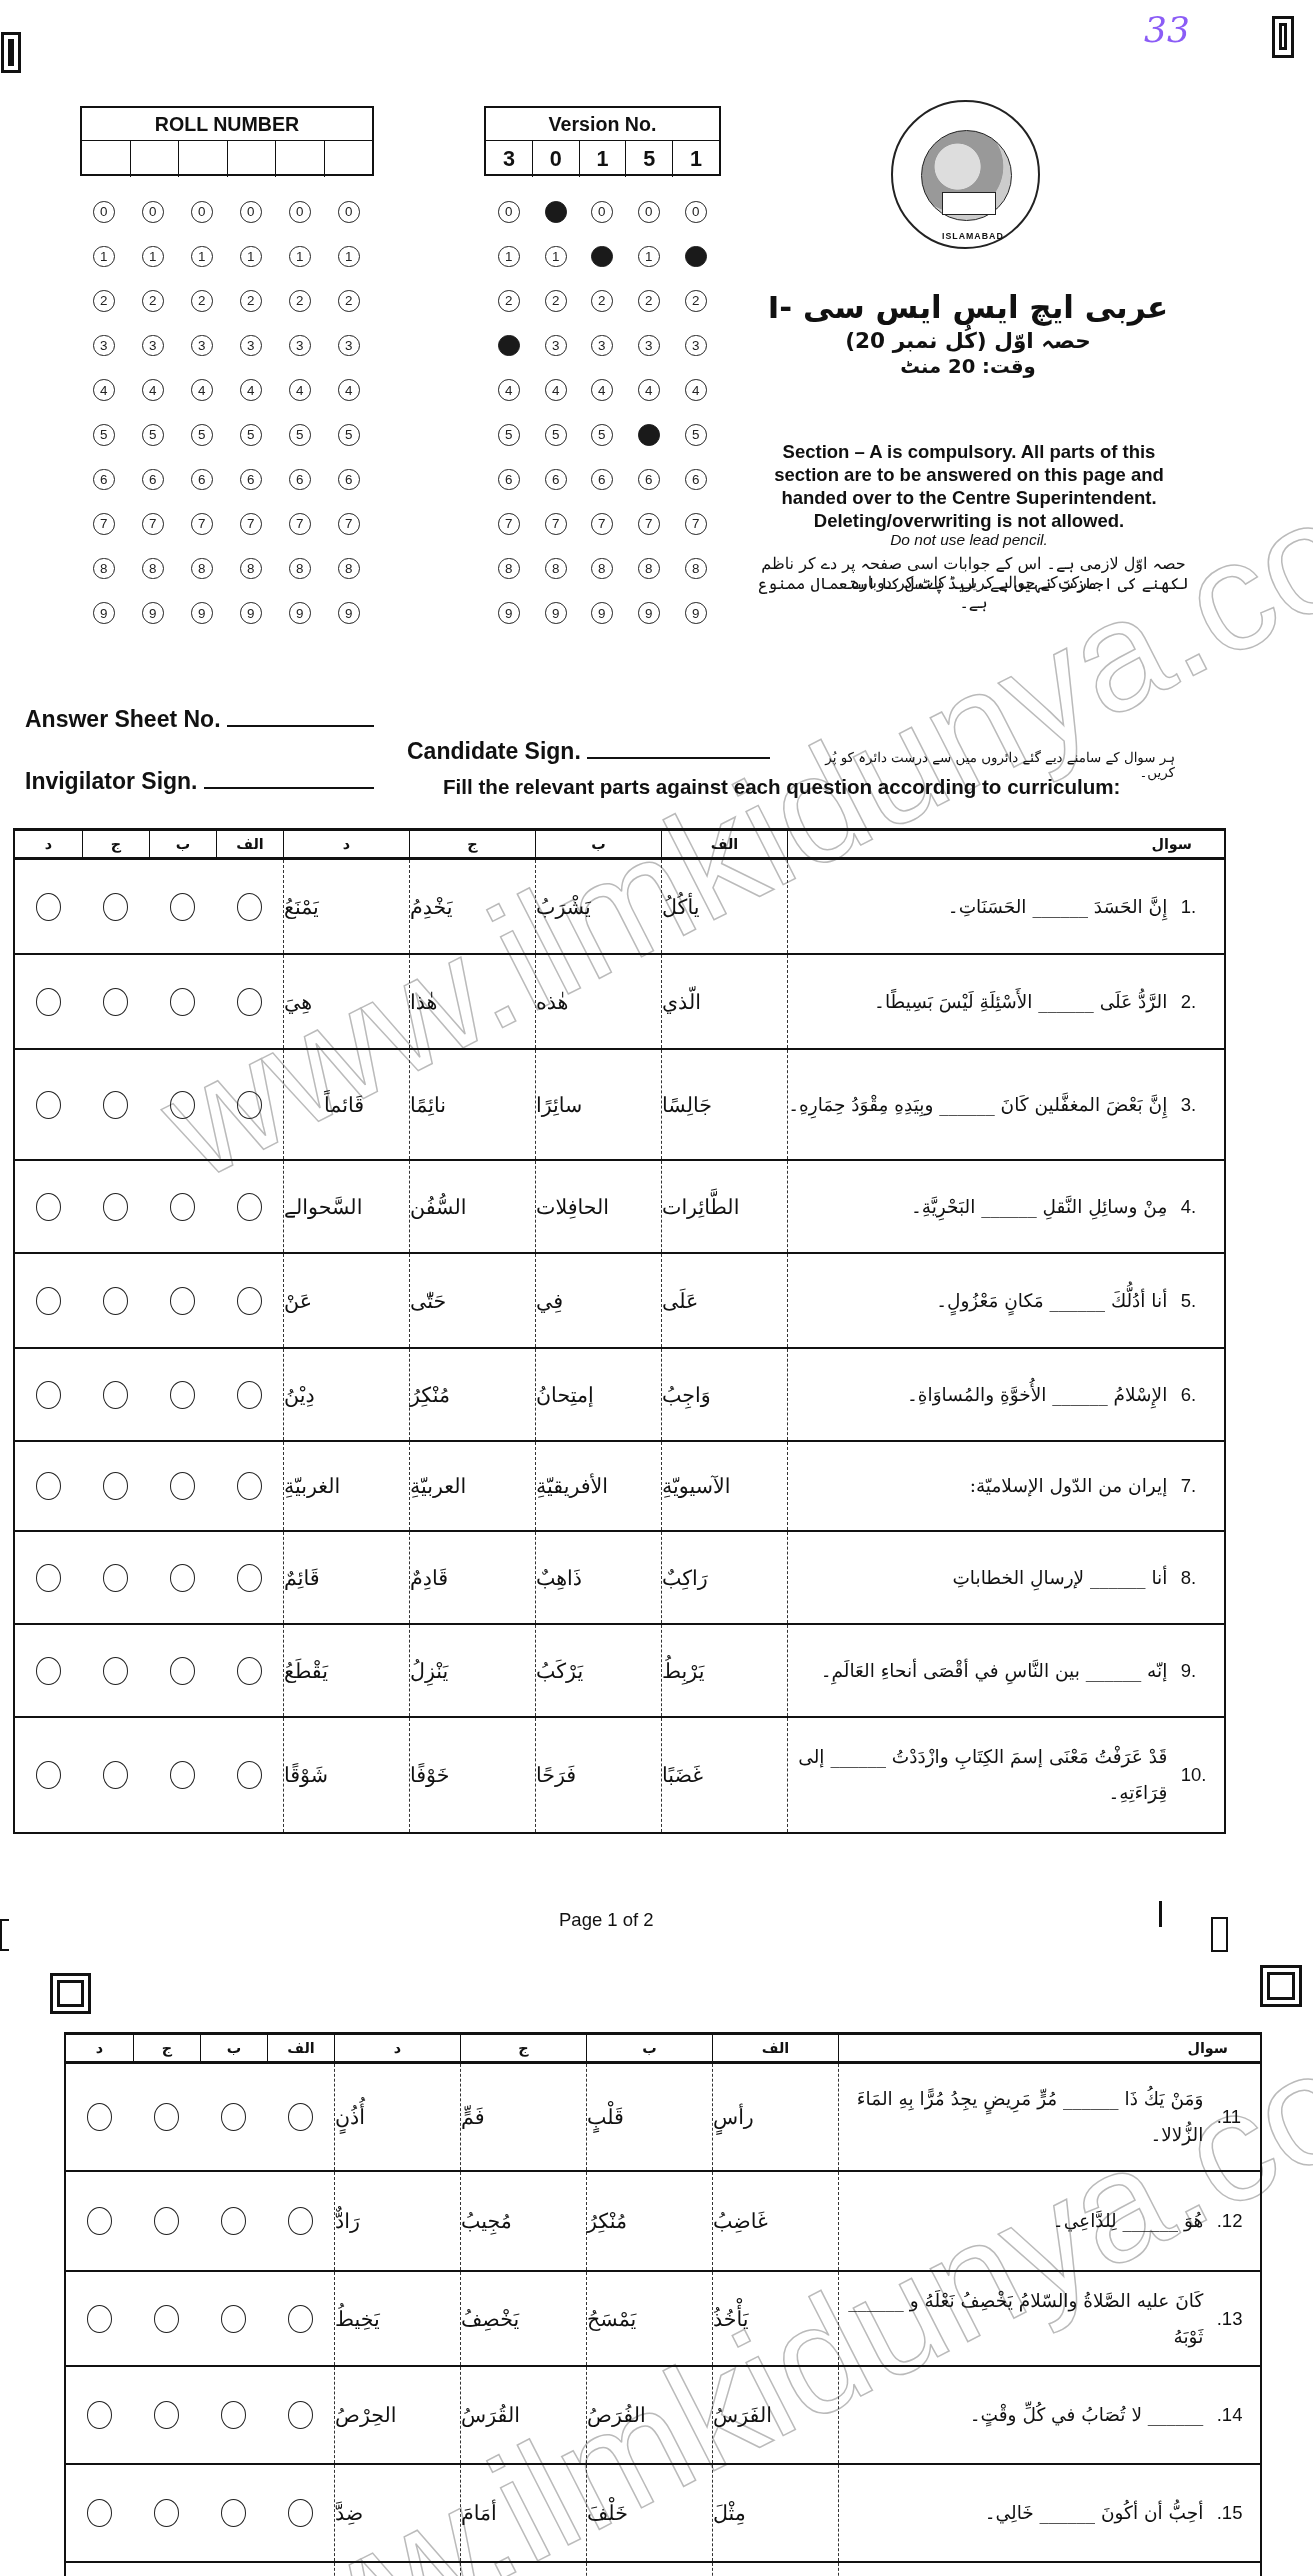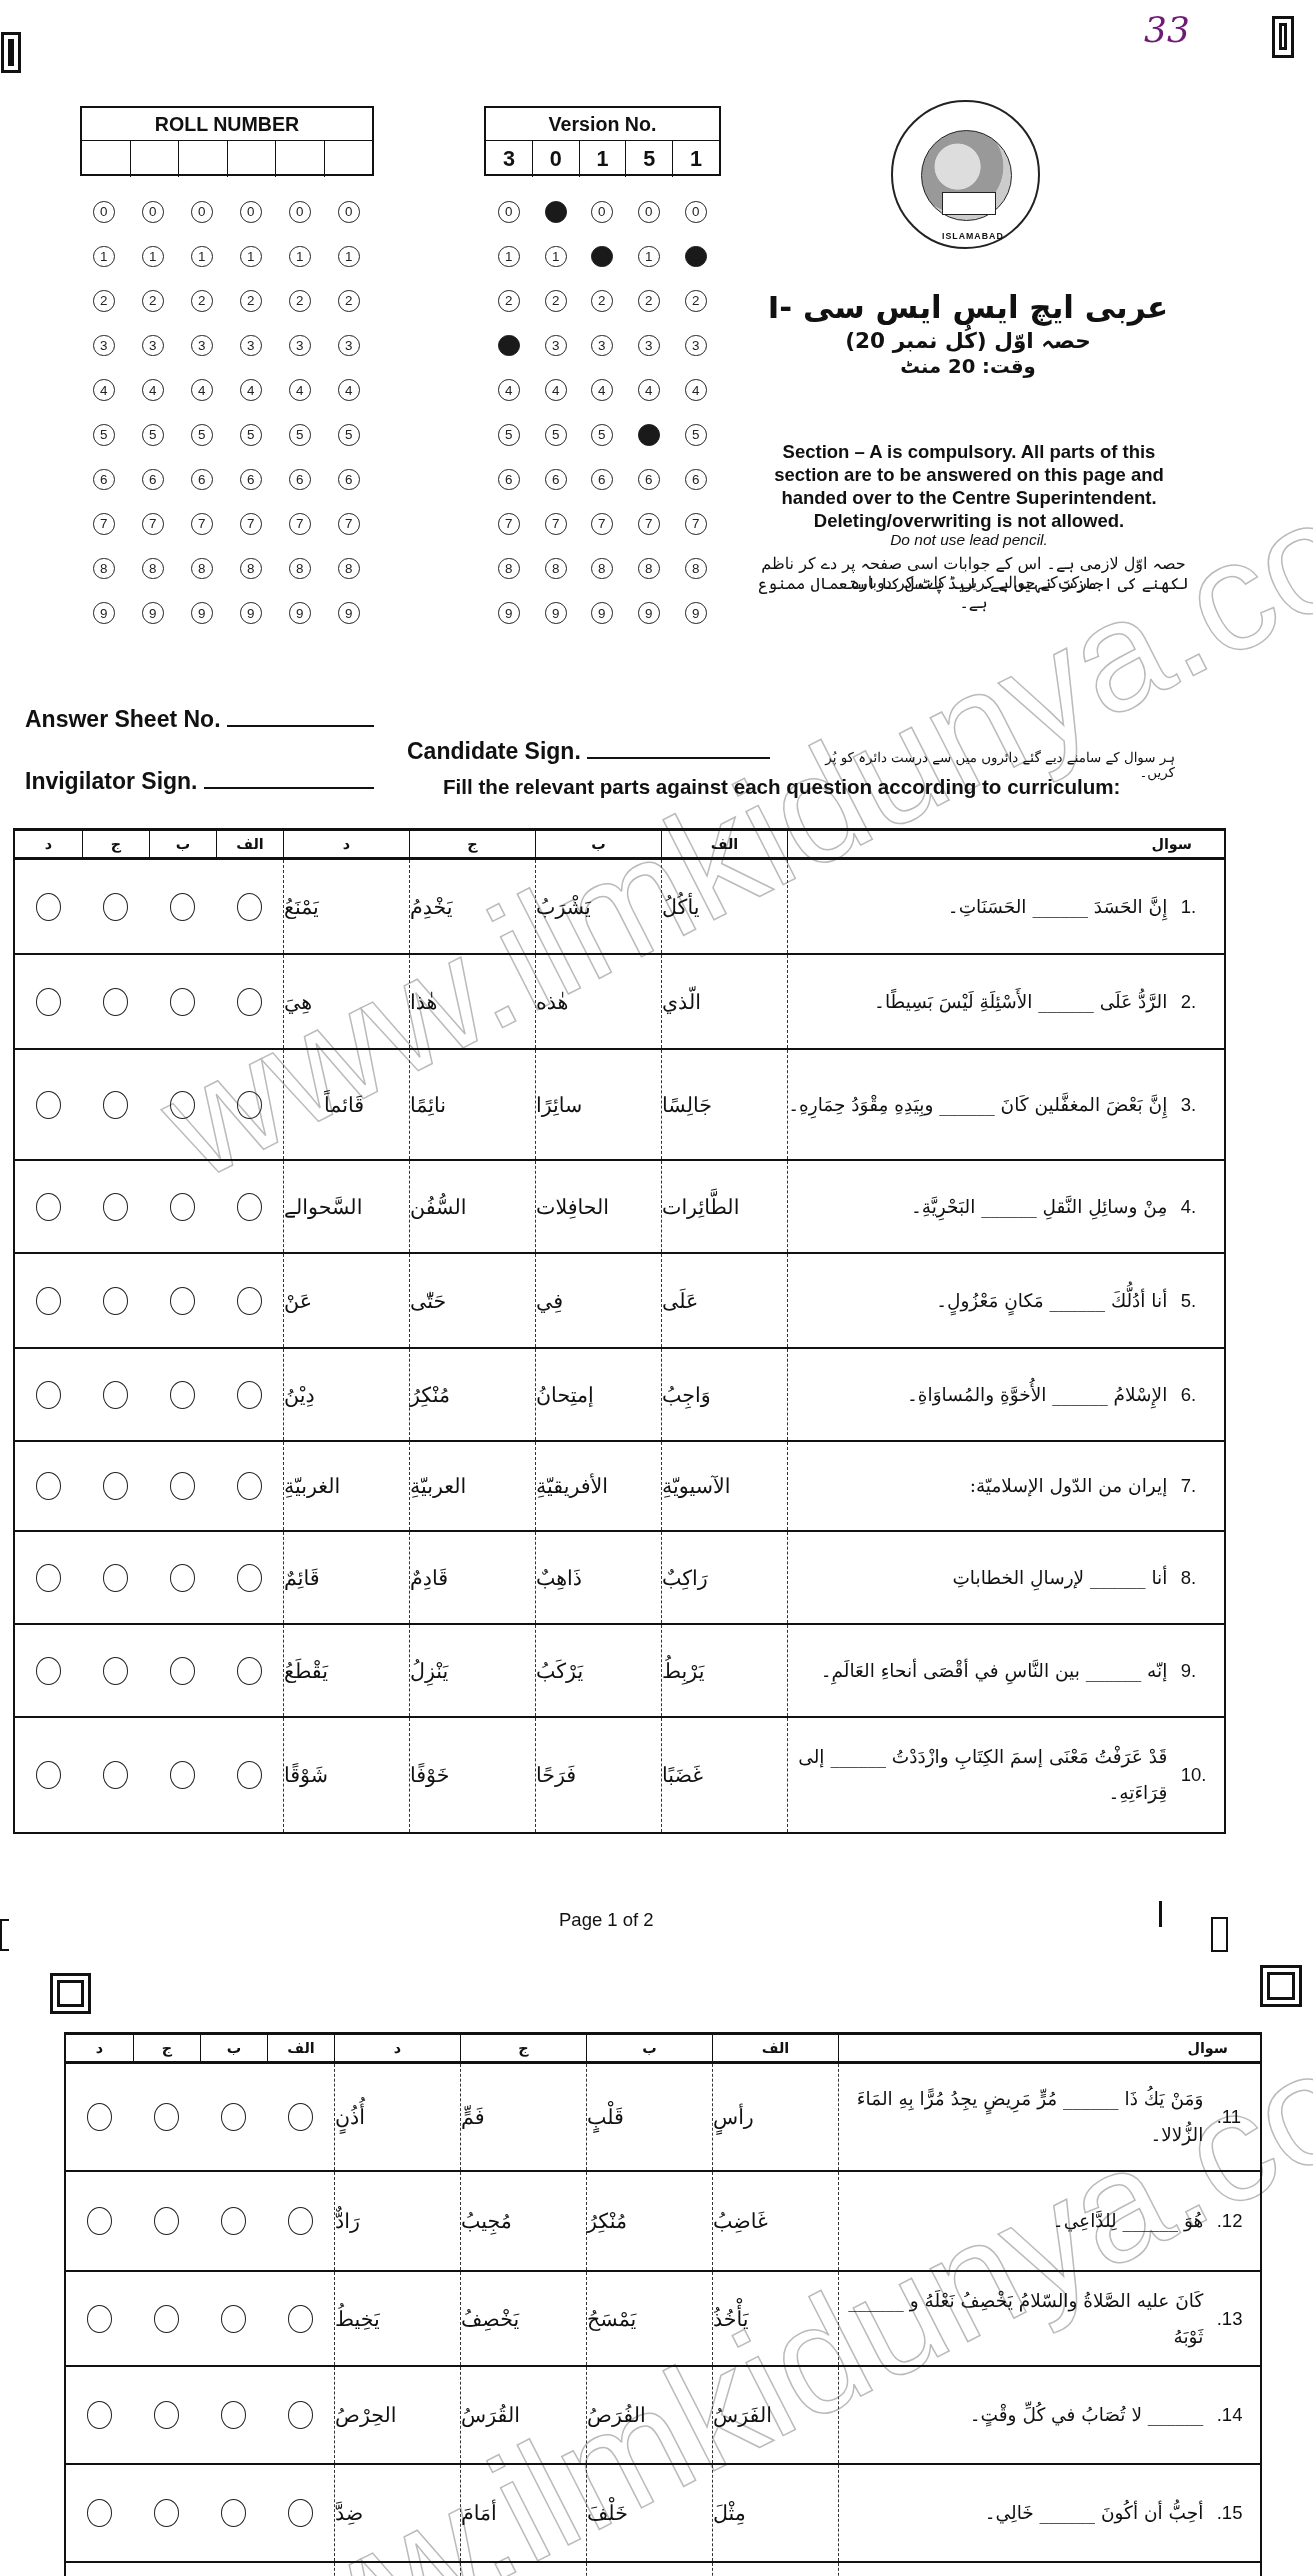--- a/index.html
+++ b/index.html
@@ -1,20 +1,20 @@
 <!DOCTYPE html>
 <html style="font-size:8.2px"><head>
 <meta charset="utf-8">
 <style>
   html, body { margin:0; padding:0; background:#ffffff; }
   body { width:1314px; height:3114px; position:relative; overflow:hidden; font-family:"Liberation Sans", sans-serif; color:#111; }
   .abs { position:absolute; }
   .marker { position:absolute; border:3.1px solid #111; box-sizing:border-box; }
   .marker::after { content:""; position:absolute; left:4.1px; top:4.1px; right:4.1px; bottom:4.1px; border:3.6px solid #111; }
-  .handnum { font-family:"DejaVu Serif", serif; font-style:italic; font-size:36px; color:#701a75; }
+  .handnum { font-family:"DejaVu Serif", serif; font-style:italic; font-size:36px; color:#8b5cf6; }
 
   
   .gridbox { position:absolute; border:2.1px solid #111; box-sizing:border-box; }
   .gridbox .head { height:32px; border-bottom:1.5px solid #111; display:flex; align-items:center; justify-content:center; font-weight:bold; font-size:19.6px; font-family:"Liberation Sans", sans-serif; }
   .gridbox .cells { display:flex; height:36px; }
   .gridbox .cell { flex:1; border-left:1.5px solid #111; display:flex; align-items:center; justify-content:center; font-size:21.6px; font-weight:bold; }
   .gridbox .cell:first-child { border-left:none; }
   .bubcol { position:absolute; display:flex; flex-direction:column; gap:0; }
   .nb { width:21.6px; height:21.6px; border:1.5px solid #222; border-radius:50%; box-sizing:border-box; display:flex; align-items:center; justify-content:center; font-size:13.4px; color:#222; margin-bottom:23px; }
   .nb.filled { background:#1a1a1a; border-color:#1a1a1a; color:transparent; }

